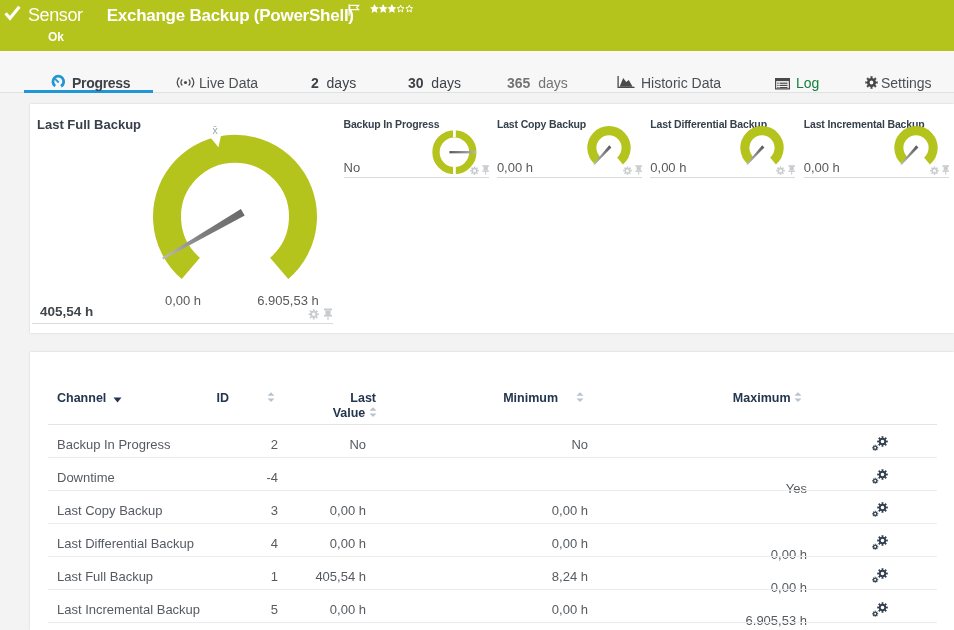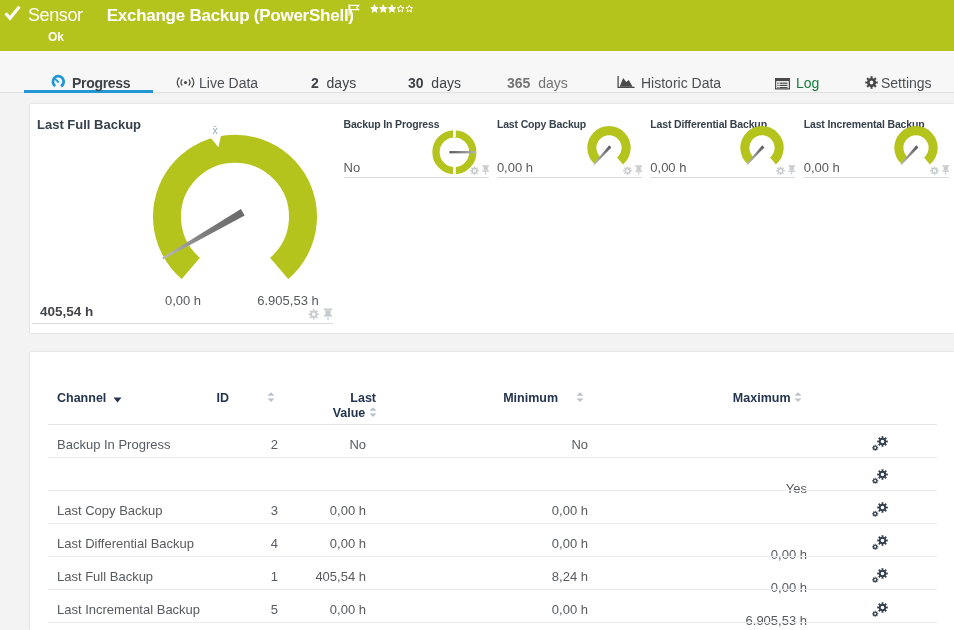--- a/index.html
+++ b/index.html
@@ -267,20 +267,24 @@
       <span class="c1">2</span>
       <span class="c2">No</span>
       <span class="c3">No</span>
       <span class="c4">Yes</span>
     </div>
   <svg class="abs gg" style="top:84px;">
       <use href="#rowgear"></use>
     </svg>
   <div class="abs hline" style="top:104.8px;"></div>
 
+  <div class="rw" style="top:117.6px;">
+      <span class="cn">Downtime</span>
+      <span class="c1">-4</span>
+    </div>
   <svg class="abs gg" style="top:117.1px;">
       <use href="#rowgear"></use>
     </svg>
   <div class="abs hline" style="top:137.9px;"></div>
 
   <div class="rw" style="top:150.7px;">
       <span class="cn">Last Copy Backup</span>
       <span class="c1">3</span>
       <span class="c2">0,00 h</span>
       <span class="c3">0,00 h</span>

